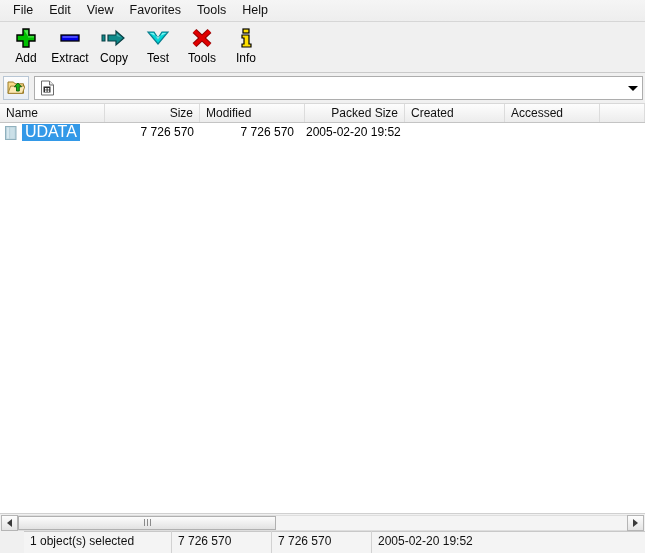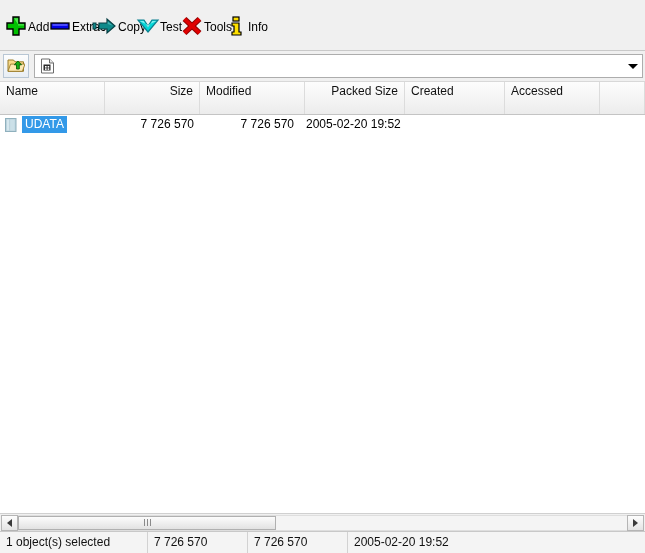--- a/index.html
+++ b/index.html
@@ -51,20 +51,21 @@
     display: flex;
     align-items: flex-start;
     padding: 2px 0 0 4px;
     flex: 0 0 auto;
     border-bottom: 1px solid #c9c9c9;
   }
   .tool-btn {
     width: 44px;
     height: 44px;
     display: flex;
+    flex-direction: column;
     align-items: center;
     justify-content: flex-start;
     cursor: default;
     padding-top: 3px;
     box-sizing: border-box;
   }
   .tool-ico {
     height: 22px;
     width: 28px;
     display: flex;
@@ -137,21 +138,21 @@
   }
   .tri-down {
     width: 0; height: 0;
     border-left: 5px solid transparent;
     border-right: 5px solid transparent;
     border-top: 5px solid #000000;
   }
 
   
   .list-header {
-    height: 34px;
+    height: 20px;
     background: linear-gradient(to bottom,#fdfdfd 0%,#f3f3f3 60%,#ececec 100%);
     border-top: 1px solid #d8d8d8;
     border-bottom: 1px solid #c4c4c4;
     display: flex;
     flex: 0 0 auto;
     box-sizing: border-box;
   }
   .col {
     box-sizing: border-box;
     font-size: 12px;
@@ -199,21 +200,21 @@
     margin-right: 3px;
     display: flex;
     align-items: center;
     justify-content: center;
   }
   .name-text {
     background: #3399e8;
     color: #ffffff;
     padding: 1px 3px 2px 3px;
     line-height: 14px;
-    font-size: 12px;
+    font-size: 16px;
   }
 
   
   .hscroll {
     height: 18px;
     background: #f0f0f0;
     border-top: 1px solid #d0d0d0;
     display: flex;
     align-items: center;
     flex: 0 0 auto;
@@ -277,42 +278,51 @@
     height: 7px;
     background: #8a8a8a;
   }
 
   
   .statusbar {
     height: 22px;
     background: #f4f4f4;
     border-top: 1px solid #c8c8c8;
     display: flex;
-    align-items: center;
-    flex: 0 0 auto;
-    box-sizing: border-box;
-    font-size: 12px;
+    align-items: flex-end;
+    flex: 0 0 auto;
+    box-sizing: border-box;
+    font-size: 12px;
+    margin-left: 24px;
   }
   .status-cell {
     box-sizing: border-box;
     height: 22px;
     line-height: 21px;
     padding: 0 6px;
     border-right: 1px solid #d2d2d2;
     white-space: nowrap;
     overflow: hidden;
     color: #111;
   }
   .status-cell:last-child { border-right: none; }
 </style>
 </head>
 <body>
 
 <div class="window">
 
+  <div class="menubar">
+    <div class="menu-item">File</div>
+    <div class="menu-item">Edit</div>
+    <div class="menu-item">View</div>
+    <div class="menu-item">Favorites</div>
+    <div class="menu-item">Tools</div>
+    <div class="menu-item">Help</div>
+  </div>
 
   <div class="toolbar">
 
     <div class="tool-btn">
       <span class="tool-ico">
         <svg width="24" height="22" viewBox="0 0 24 22">
           <path d="M9 2 h6 v6 h6 v6 h-6 v6 h-6 v-6 h-6 v-6 h6 z" fill="#00c000" stroke="#000000" stroke-width="1.4" stroke-linejoin="miter"></path>
           <path d="M10 3.2 h4 v6 h6 v1.2 h-6 v-1.2" fill="#6cf06c" opacity="0.75"></path>
         </svg>
       </span>

